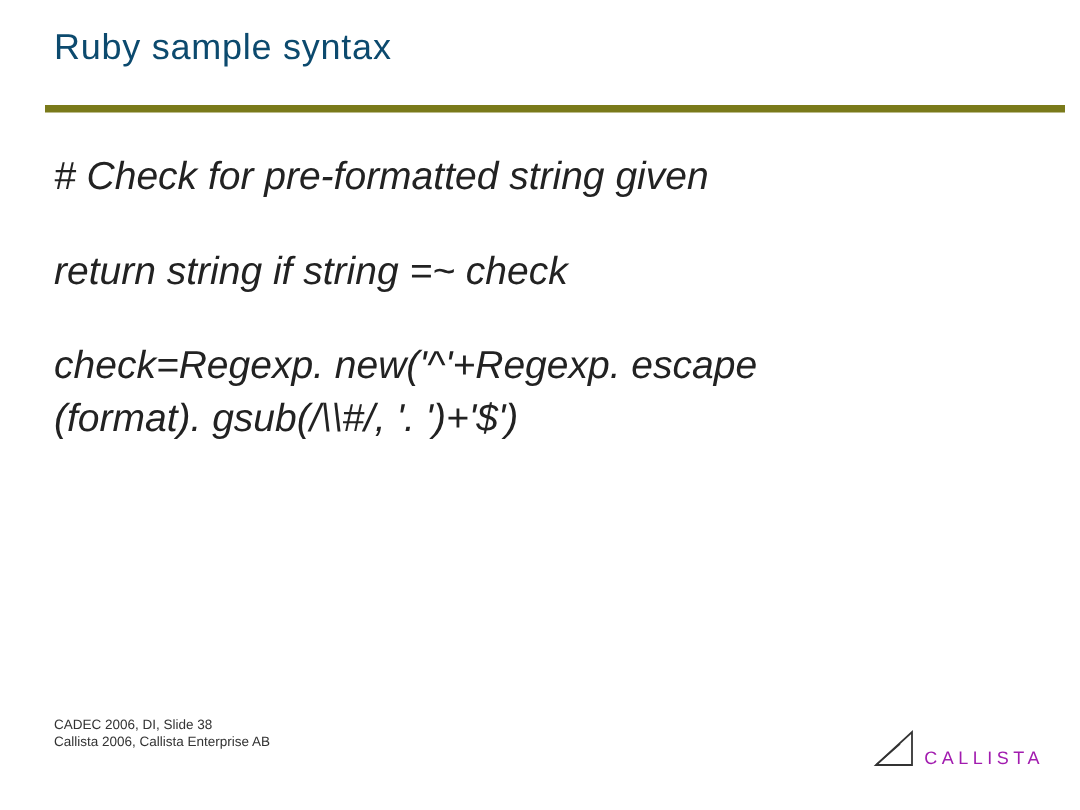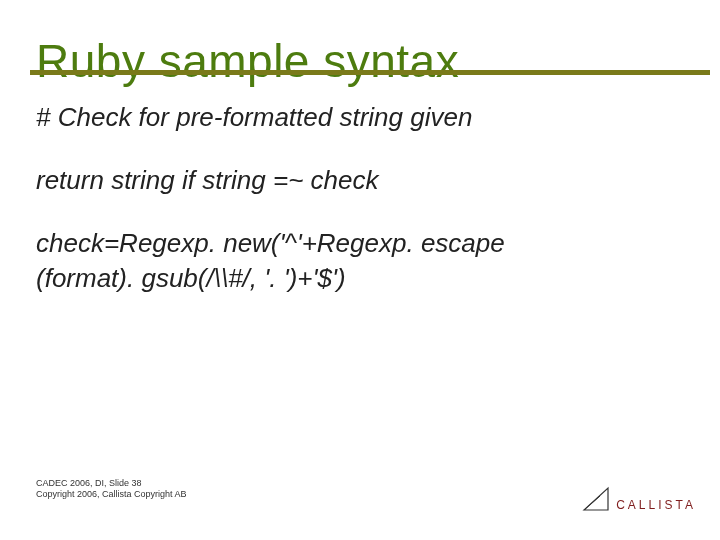--- a/index.html
+++ b/index.html
@@ -1,45 +1,45 @@
 <!DOCTYPE html>
 <html><head>
 <meta charset="utf-8">
 <style>
   * { margin: 0; padding: 0; box-sizing: border-box; }
   html, body { width: 720px; height: 540px; background: #fff; font-family: Verdana, Geneva, sans-serif; }
   .slide { position: relative; width: 720px; height: 540px; }
-  .title { position: absolute; left: 36px; top: 34px; font-size: 46px; color: #4d7c0f; font-weight: 400; letter-spacing: 0.5px; }
+  .title { position: absolute; left: 36px; top: 18px; font-size: 24px; color: #0c4a6e; font-weight: 400; letter-spacing: 0.5px; }
   .hr { position: absolute; left: 30px; top: 70px; width: 680px; height: 5px; background: #7a7a1a; }
   .body { position: absolute; left: 36px; top: 100px; width: 640px; color: #222; font-size: 26px; line-height: 1.35; }
   .para { margin-bottom: 28px; font-style: italic; }
   .footer-text { position: absolute; left: 36px; bottom: 40px; font-size: 9px; color: #333; line-height: 1.25; }
   .logo { position: absolute; right: 24px; bottom: 28px; display: flex; align-items: flex-end; gap: 6px; }
   .logo svg { display: block; }
-  .logo-text { font-size: 12px; letter-spacing: 3px; color: #7f1d1d; font-family: Arial, sans-serif; }
+  .logo-text { font-size: 12px; letter-spacing: 3px; color: #a21caf; font-family: Arial, sans-serif; }
 </style>
 </head>
 <body>
 
 <div class="slide">
   <div class="title">Ruby sample syntax</div>
   <div class="hr"></div>
 
   <div class="body">
     <div class="para">#  Check for pre-formatted string given</div>
     <div class="para">return string if string =~ check</div>
     <div class="para">
       <div>check=Regexp. new('^'+Regexp. escape</div>
       <div>(format). gsub(/\\#/, '. ')+'$')</div>
     </div>
   </div>
 
   <div class="footer-text">
     <div>CADEC 2006, DI, Slide 38</div>
-    <div>Copyright 2006, Callista Copyright AB</div>
+    <div>Callista 2006, Callista Enterprise AB</div>
   </div>
 
   <div class="logo">
     <span>
       <svg width="28" height="26" viewBox="0 0 28 26">
         <polygon points="2,24 26,24 26,2" fill="none" stroke="#333" stroke-width="1.2"></polygon>
         <line x1="2" y1="24" x2="18" y2="10" stroke="#333" stroke-width="1"></line>
       </svg>
     </span>
     <span class="logo-text">CALLISTA</span>

